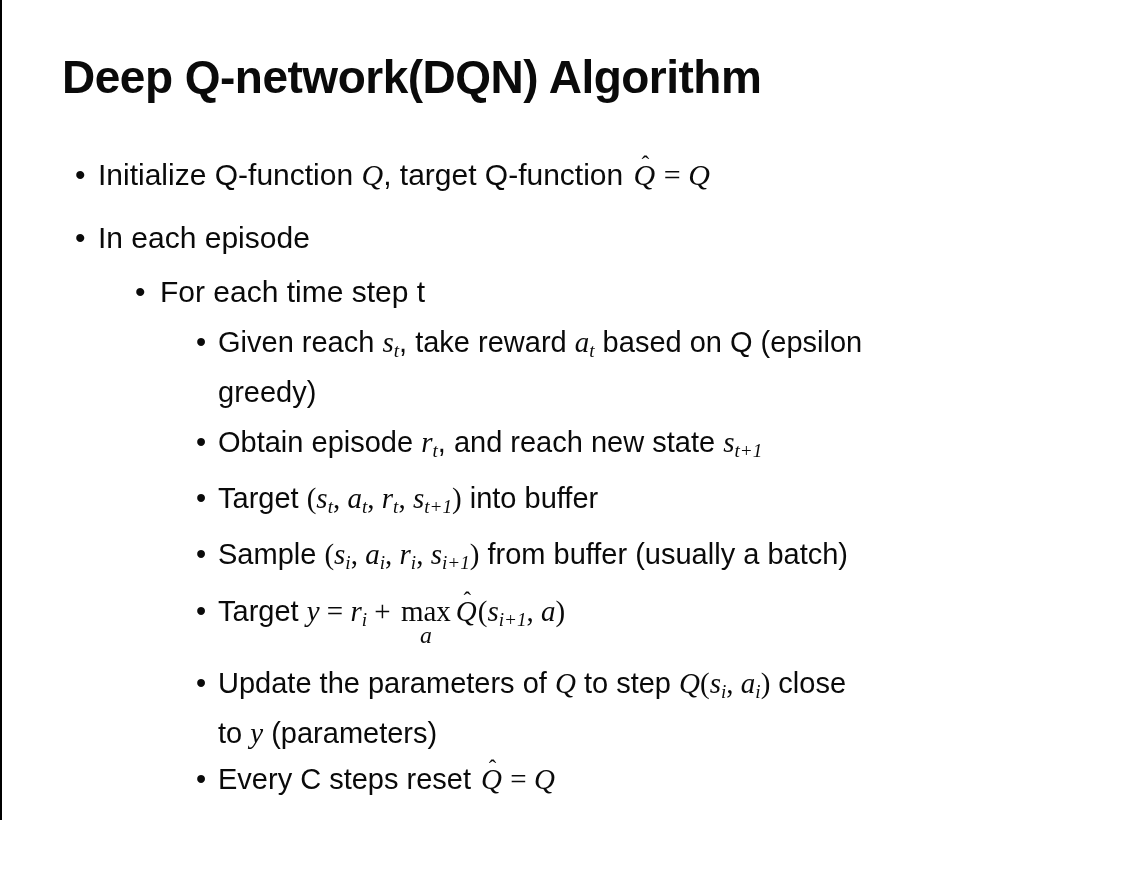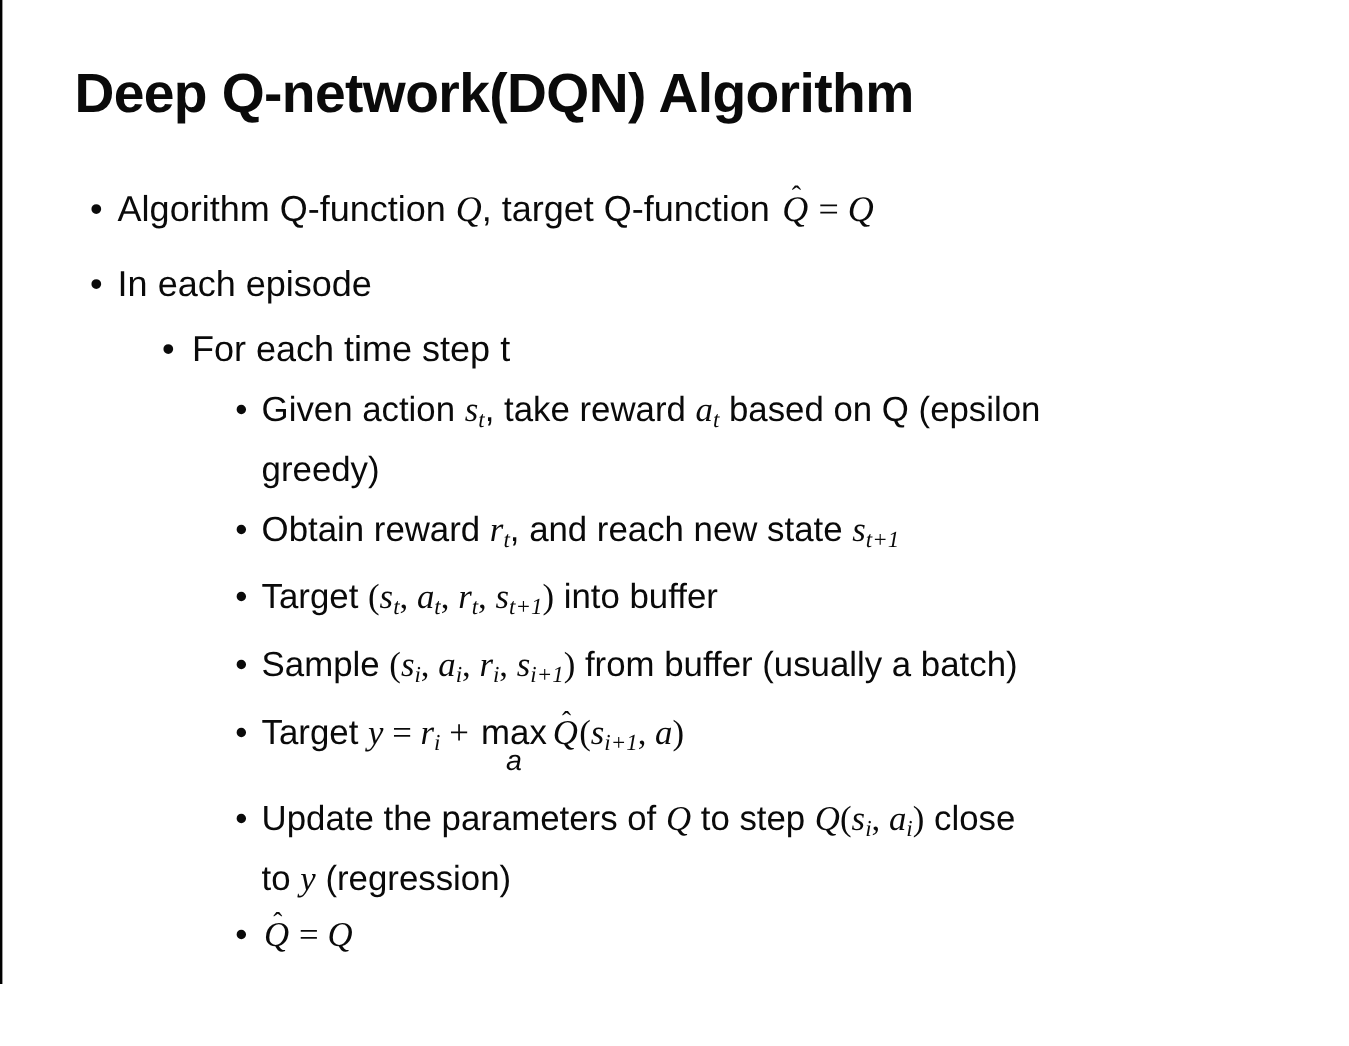--- a/index.html
+++ b/index.html
@@ -26,64 +26,64 @@
   .b7{margin-bottom:22px;}
   .b8{margin-bottom:0;}
   .mi{font-family:"Liberation Serif",serif;font-style:italic;}
   .mn{font-family:"Liberation Serif",serif;}
   .msub{font-family:"Liberation Serif",serif;font-style:italic;font-size:0.66em;
         position:relative;top:0.24em;}
   .hatq{position:relative;display:inline-block;font-family:"Liberation Serif",serif;
         font-style:italic;margin:0 1px 0 2px;}
   .hatq .hat{position:absolute;top:-0.46em;left:50%;transform:translateX(-38%);
         font-style:normal;font-size:0.78em;}
-  .maxop{position:relative;display:inline-block;font-family:Liberation Sans, sans-serif;margin:0 3px;}
+  .maxop{position:relative;display:inline-block;font-family:Liberation Serif, serif;margin:0 3px;}
   .maxop .under{position:absolute;top:1.0em;left:50%;transform:translateX(-50%);
         font-style:italic;font-size:0.82em;}
 </style>
 </head>
 <body>
 
 <div class="slide">
   <div class="edge-left"></div>
 
   <h1 class="title">Deep Q-network(DQN) Algorithm</h1>
 
   <div class="li l1 b0">
     <span class="marker">•</span>
     <span class="content">
-      <span>Algorithm Q-function </span><span class="mi">Q</span><span>, target Q-function </span><span class="hatq"><span class="hat">ˆ</span><span>Q</span></span><span class="mn"> = </span><span class="mi">Q</span>
+      <span>Initialize Q-function </span><span class="mi">Q</span><span>, target Q-function </span><span class="hatq"><span class="hat">ˆ</span><span>Q</span></span><span class="mn"> = </span><span class="mi">Q</span>
     </span>
   </div>
 
   <div class="li l1 b1">
     <span class="marker">•</span>
     <span class="content">
       <span>In each episode</span>
     </span>
   </div>
 
   <div class="li l2 b2">
     <span class="marker">•</span>
     <span class="content">
       <span>For each time step t</span>
     </span>
   </div>
 
   <div class="li l3 b3">
     <span class="marker">•</span>
     <span class="content">
-      <span>Given action </span><span class="mi">s</span><span class="msub">t</span><span>, take reward </span><span class="mi">a</span><span class="msub">t</span><span> based on Q (epsilon</span><br><span>greedy)</span>
+      <span>Given reach </span><span class="mi">s</span><span class="msub">t</span><span>, take reward </span><span class="mi">a</span><span class="msub">t</span><span> based on Q (epsilon</span><br><span>greedy)</span>
     </span>
   </div>
 
   <div class="li l3 b4">
     <span class="marker">•</span>
     <span class="content">
-      <span>Obtain reward </span><span class="mi">r</span><span class="msub">t</span><span>, and reach new state </span><span class="mi">s</span><span class="msub">t+1</span>
+      <span>Obtain episode </span><span class="mi">r</span><span class="msub">t</span><span>, and reach new state </span><span class="mi">s</span><span class="msub">t+1</span>
     </span>
   </div>
 
   <div class="li l3 b5">
     <span class="marker">•</span>
     <span class="content">
       <span>Target </span><span class="mn">(</span><span class="mi">s</span><span class="msub">t</span><span class="mn">, </span><span class="mi">a</span><span class="msub">t</span><span class="mn">, </span><span class="mi">r</span><span class="msub">t</span><span class="mn">, </span><span class="mi">s</span><span class="msub">t+1</span><span class="mn">)</span><span> into buffer</span>
     </span>
   </div>
 
@@ -97,23 +97,23 @@
   <div class="li l3 b7">
     <span class="marker">•</span>
     <span class="content">
       <span>Target </span><span class="mi">y</span><span class="mn"> = </span><span class="mi">r</span><span class="msub">i</span><span class="mn"> + </span><span class="maxop"><span class="mtext">max</span><span class="under">a</span></span><span class="hatq"><span class="hat">ˆ</span><span>Q</span></span><span class="mn">(</span><span class="mi">s</span><span class="msub">i+1</span><span class="mn">, </span><span class="mi">a</span><span class="mn">)</span>
     </span>
   </div>
 
   <div class="li l3 b8">
     <span class="marker">•</span>
     <span class="content">
-      <span>Update the parameters of </span><span class="mi">Q</span><span> to step </span><span class="mi">Q</span><span class="mn">(</span><span class="mi">s</span><span class="msub">i</span><span class="mn">, </span><span class="mi">a</span><span class="msub">i</span><span class="mn">)</span><span> close</span><br><span>to </span><span class="mi">y</span><span> (regression)</span>
+      <span>Update the parameters of </span><span class="mi">Q</span><span> to step </span><span class="mi">Q</span><span class="mn">(</span><span class="mi">s</span><span class="msub">i</span><span class="mn">, </span><span class="mi">a</span><span class="msub">i</span><span class="mn">)</span><span> close</span><br><span>to </span><span class="mi">y</span><span> (parameters)</span>
     </span>
   </div>
 
   <div class="li l3 b9">
     <span class="marker">•</span>
     <span class="content">
-      <span class="hatq"><span class="hat">ˆ</span><span>Q</span></span><span class="mn"> = </span><span class="mi">Q</span>
+      <span>Every C steps reset </span><span class="hatq"><span class="hat">ˆ</span><span>Q</span></span><span class="mn"> = </span><span class="mi">Q</span>
     </span>
   </div>
 </div>
 
 </body></html>

